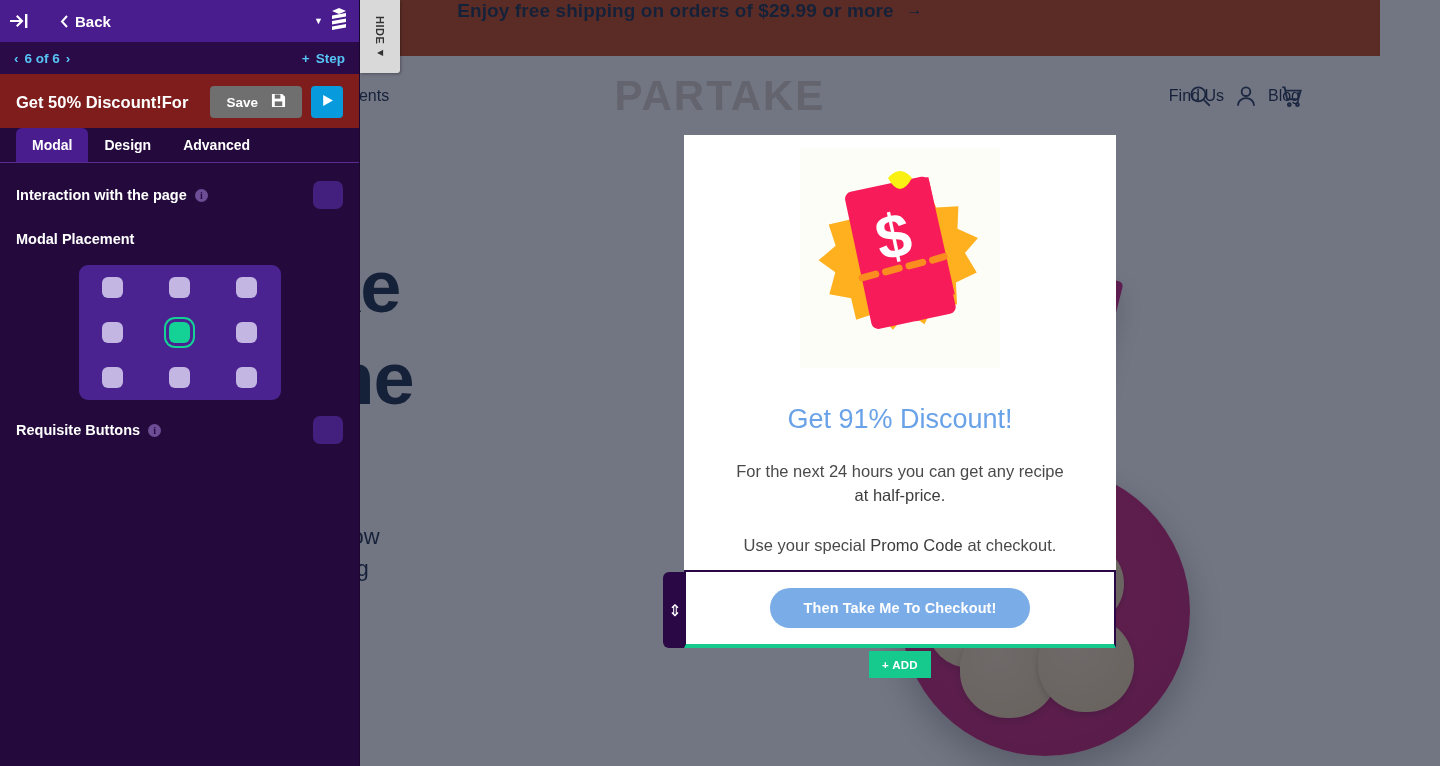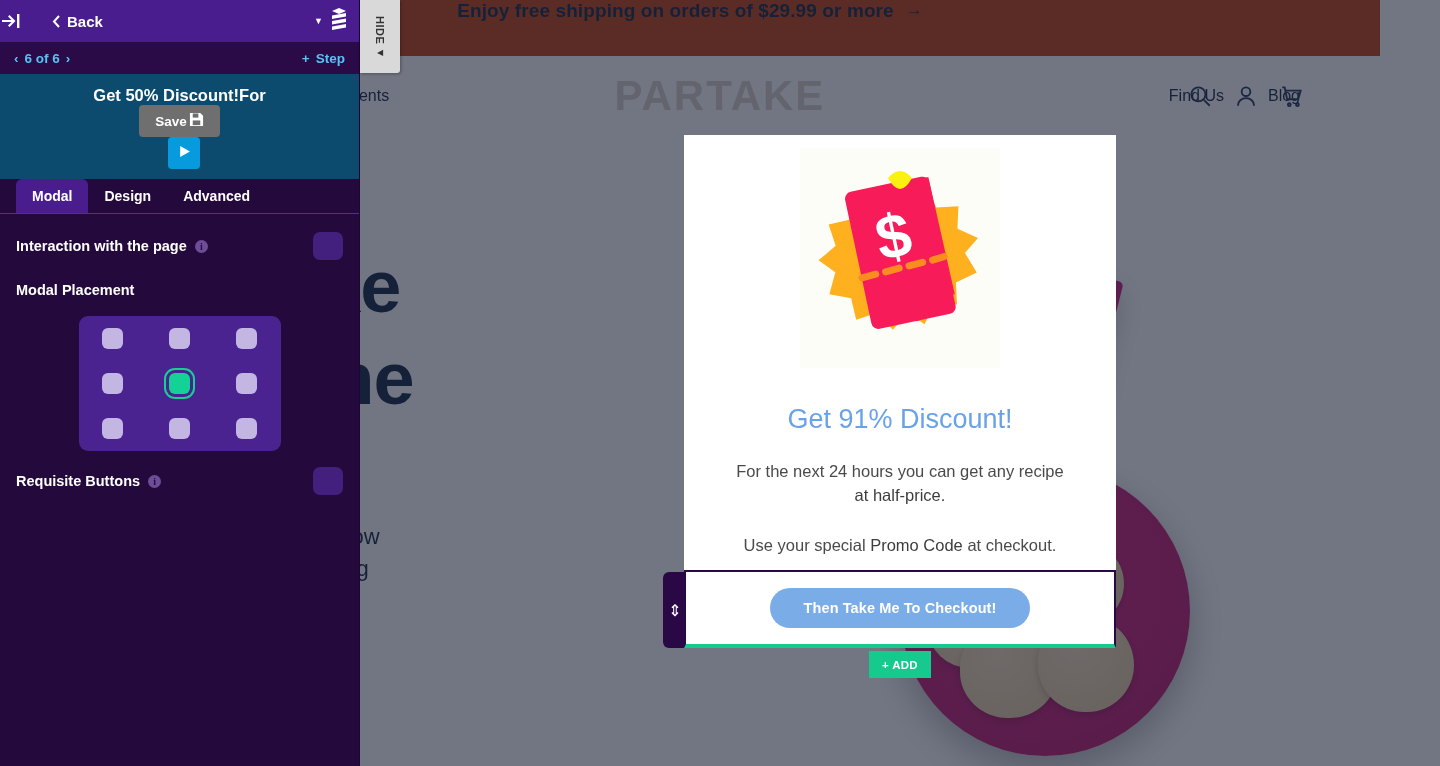--- a/index.html
+++ b/index.html
@@ -144,48 +144,47 @@
 
   
   .sidebar {
     position: absolute; left: 0; top: 0; width: 360px; height: 766px;
     background: #240a3c;
     border-right: 1px solid #1b0730;
     z-index: 30;
   }
   .sb-topbar {
     height: 42px; background: #4a1d8f;
-    display: flex; align-items: center; padding: 0 0;
+    display: flex; align-items: center; padding: 0 8px;
     position: relative;
   }
   .collapse-icon { width: 22px; height: 22px; color:#fff; display:flex; align-items:center; justify-content:center; }
   .back-btn {
     display: flex; align-items: center; gap: 7px;
     margin-left: 30px; color: #ffffff; font-size: 15px; font-weight: bold;
   }
   .sb-top-right { position: absolute; right: 10px; display: flex; align-items: center; gap: 6px; }
   .caret-down { color: #ffffff; font-size: 9px; }
 
   .sb-steps {
     height: 32px; background: #2a0b47;
     display: flex; align-items: center; justify-content: space-between;
     padding: 0 14px;
   }
   .step-nav { color: #56c5f5; font-size: 13.5px; font-weight: bold; display: flex; gap: 6px; align-items: center; }
   .add-step { color: #56c5f5; font-size: 13.5px; font-weight: bold; display: flex; gap: 6px; align-items: center; }
 
   .sb-titlerow {
     display: flex; align-items: center; padding: 12px 16px 10px 16px;
-    background: #0c4a6e;
-    flex-direction: column;
+    background: #7f1d1d;
   }
   .sb-title { color: #ffffff; font-size: 16.5px; font-weight: bold; flex: 1; }
   .save-btn {
     background: #6f6f6f; color: #ffffff; border: none; border-radius: 4px;
-    height: 32px; padding: 0 16px; display: flex; align-items: center; gap: 2px;
+    height: 32px; padding: 0 16px; display: flex; align-items: center; gap: 13px;
     font-size: 13.5px; font-weight: bold; font-family: "Liberation Sans", sans-serif;
   }
   .play-btn {
     background: #079bdd; border: none; border-radius: 4px;
     width: 32px; height: 32px; margin-left: 9px;
     display: flex; align-items: center; justify-content: center;
   }
 
   .sb-tabs { display: flex; padding: 0 16px; border-bottom: 1px solid #5b2a8e; }
   .sb-tab {

